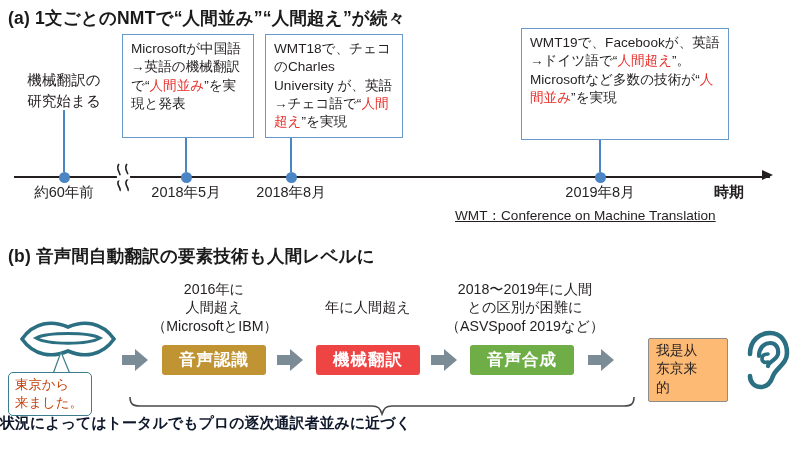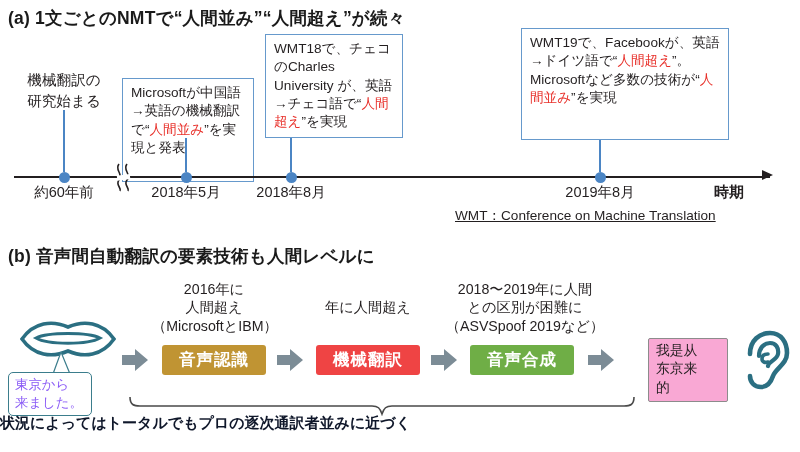--- a/index.html
+++ b/index.html
@@ -136,38 +136,38 @@
 
   #speech-bubble {
     left: 8px; top: 372px;
     width: 84px;
     box-sizing: border-box;
     border: 1.2px solid #3b7d8c;
     border-radius: 5px;
     padding: 3px 5px 4px 6px;
     font-size: 13.4px;
     line-height: 1.32;
-    color: #8b5cf6;
+    color: #c2410c;
     background: #fff;
   }
   #bubble-tail {
     left: 50px; top: 352px;
     width: 22px; height: 24px;
   }
 
   #output-box {
     left: 648px; top: 338px;
     width: 80px;
     box-sizing: border-box;
     border: 1.2px solid #8c8c8c;
     border-radius: 2px;
     padding: 3px 20px 4px 7px;
     font-size: 13.8px;
     line-height: 1.34;
-    background: #f9a8d4;
+    background: #fdba74;
     color: #231f20;
   }
 
   #brace { left: 128px; top: 396px; width: 508px; height: 20px; }
   #brace-caption {
     left: 0; top: 414px;
     width: 800px;
     text-align: left;
     font-size: 15px;
     font-weight: 700;
@@ -178,21 +178,21 @@
 <body>
 
 <div class="abs panel-title" id="title-a">(a) 1文ごとのNMTで“人間並み”“人間超え”が続々</div>
 
 <div class="abs plain-label" id="event-research-start" style="left:8px; top:70px; width:112px;">
   <div>機械翻訳の</div>
   <div>研究始まる</div>
 </div>
 <div class="abs tick-stem" id="stem-0" style="left:64px; top:110px; height:62px;"></div>
 
-<div class="abs event-box" id="event-microsoft" style="left:122px; top:34px; width:132px; height:104px;margin-top:44px;">
+<div class="abs event-box" id="event-microsoft" style="left:122px; top:34px; width:132px; height:104px;">
   <span>Microsoftが中国語→英語の機械翻訳で“</span><span class="hl">人間並み</span><span>”を実現と発表</span>
 </div>
 <div class="abs tick-stem" id="stem-1" style="left:186px; top:138px; height:34px;"></div>
 
 <div class="abs event-box" id="event-wmt18" style="left:265px; top:34px; width:138px; height:104px;">
   <span>WMT18で、チェコのCharles University が、英語→チェコ語で“</span><span class="hl">人間超え</span><span>”を実現</span>
 </div>
 <div class="abs tick-stem" id="stem-2" style="left:291px; top:138px; height:34px;"></div>
 
 <div class="abs event-box" id="event-wmt19" style="left:521px; top:28px; width:208px; height:112px;">

